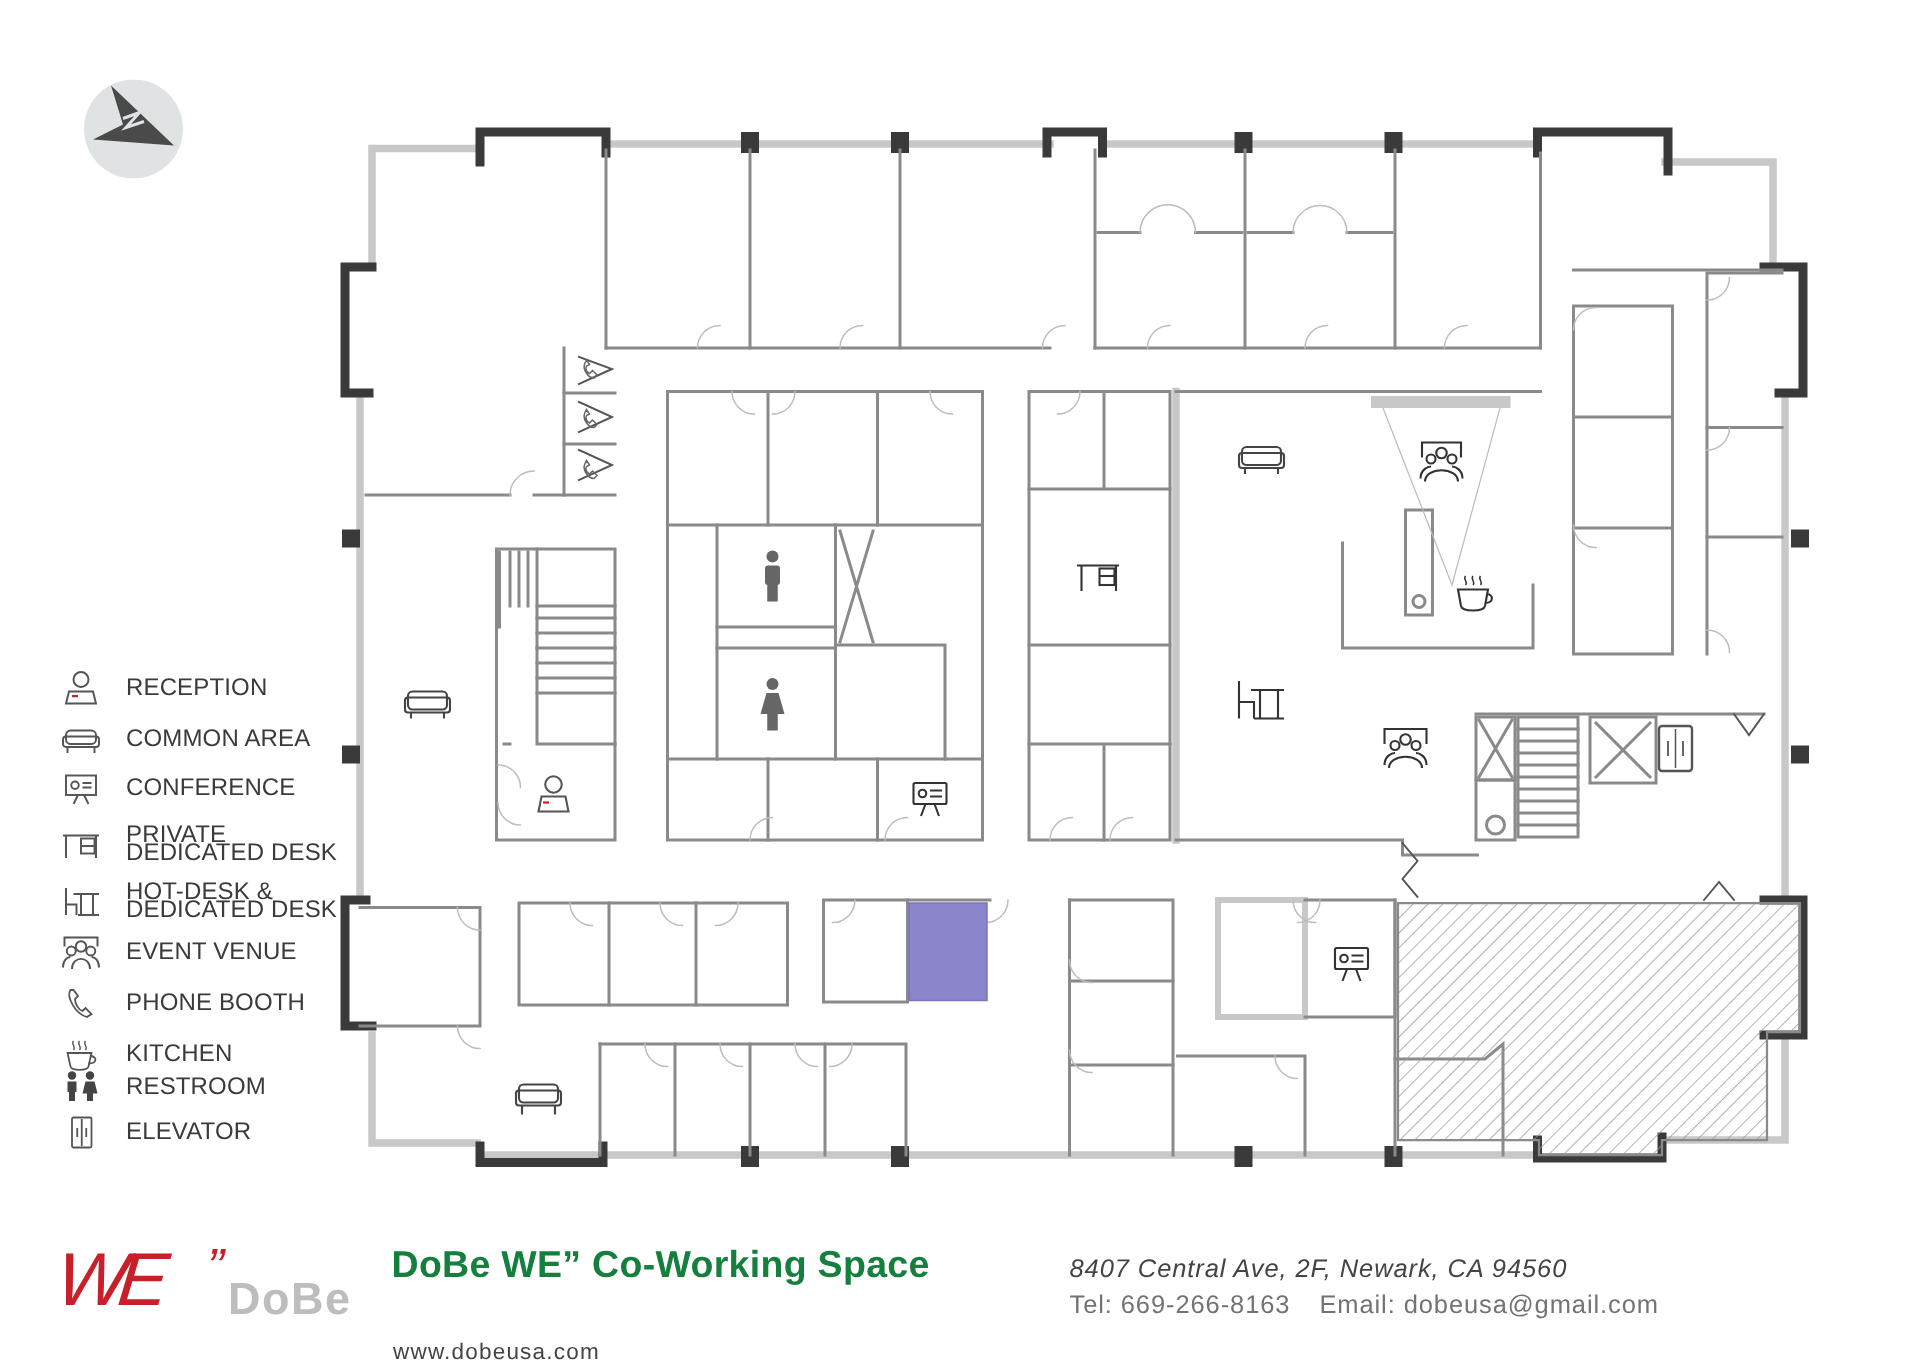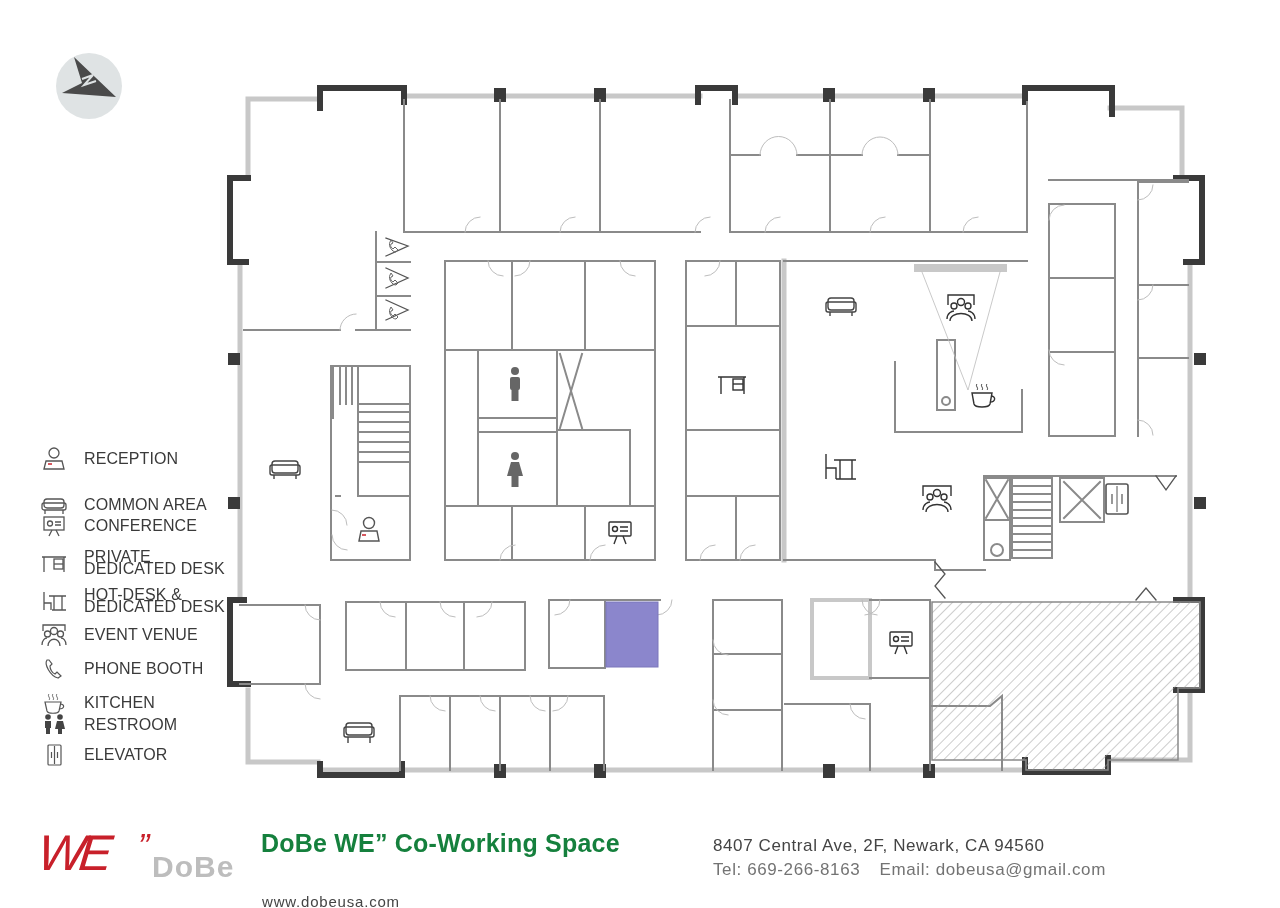--- a/index.html
+++ b/index.html
@@ -9,21 +9,21 @@
   .legend-item { position:absolute; left:0; height:24px; display:flex; align-items:center; }
   .legend-icon { width:28px; height:24px; display:flex; align-items:center; justify-content:center; }
   .legend-label { margin-left:16px; font-size:16px; line-height:12px; color:#3a3a3a; letter-spacing:0.1px; text-transform:uppercase; white-space:pre-line; }
   .compass { position:absolute; left:56px; top:53px; width:66px; height:66px; }
   .footer-logo { position:absolute; left:38px; top:828px; width:200px; height:58px; }
   .logo-we { position:absolute; left:0; top:0; font-family:"Liberation Sans", sans-serif; font-style:italic; font-size:50px; font-weight:400; color:#c8202a; letter-spacing:-6px; line-height:50px; transform:skewX(-6deg); }
   .logo-quote { position:absolute; left:100px; top:2px; font-size:34px; font-style:italic; color:#c8202a; line-height:30px; }
   .logo-dobe { position:absolute; left:114px; top:26px; font-size:30px; color:#bdbdbd; font-weight:700; letter-spacing:1px; line-height:26px; }
   .footer-title { position:absolute; left:261px; top:828px; font-size:25px; font-weight:700; color:#15803d; line-height:30px; letter-spacing:0.2px; }
   .footer-web { position:absolute; left:262px; top:864px; font-size:15px; color:#444; letter-spacing:0.8px; line-height:18px;margin-top:29px; }
-  .footer-address { position:absolute; left:713px; top:836px; font-size:17px; color:#444; letter-spacing:0.6px; line-height:20px; }
+  .footer-address { position:absolute; left:713px; top:836px; font-size:17px; color:#444; letter-spacing:0.6px; line-height:20px;font-style:italic; }
   .footer-contact { position:absolute; left:713px; top:860px; font-size:17px; color:#737373; letter-spacing:0.6px; line-height:20px; }
   .footer-contact span.gap { display:inline-block; width:14px; }
 </style>
 </head>
 <body>
 
 <svg class="compass" viewBox="0 0 66 66">
   <circle cx="33" cy="33" r="33" fill="#dfe3e4"></circle>
   <polygon points="18,4 60,44 6,40 26,30" fill="#4a4a4a"></polygon>
   <path d="M26 26 L37 22 L28 32 L40 28" stroke="#dfe3e4" stroke-width="2" fill="none"></path>
@@ -311,21 +311,21 @@
 
 <div class="legend">
   <div class="legend-item" style="top:2px">
     <svg class="legend-icon" viewBox="0 0 28 24" fill="none" stroke="#555" stroke-width="1.3">
         <circle cx="14" cy="6" r="5"></circle>
         <path d="M4 22 L6 14 L22 14 L24 22 Z"></path>
         <path d="M8 17 L12 17" stroke="#c8202a" stroke-width="1.5"></path>
       </svg>
     <span class="legend-label">RECEPTION</span>
   </div>
-  <div class="legend-item" style="top:48px">
+  <div class="legend-item" style="top:36px">
     <svg class="legend-icon" viewBox="0 0 28 24" fill="none" stroke="#555" stroke-width="1.3">
         <rect x="4" y="6" width="20" height="9" rx="3"></rect>
         <rect x="2" y="10" width="24" height="7" rx="2"></rect>
         <path d="M5 17 L5 21 M23 17 L23 21"></path>
       </svg>
     <span class="legend-label">COMMON AREA</span>
   </div>
   <div class="legend-item" style="top:69px">
     <svg class="legend-icon" viewBox="0 0 28 24" fill="none" stroke="#555" stroke-width="1.3">
         <rect x="4" y="3" width="20" height="13"></rect>

